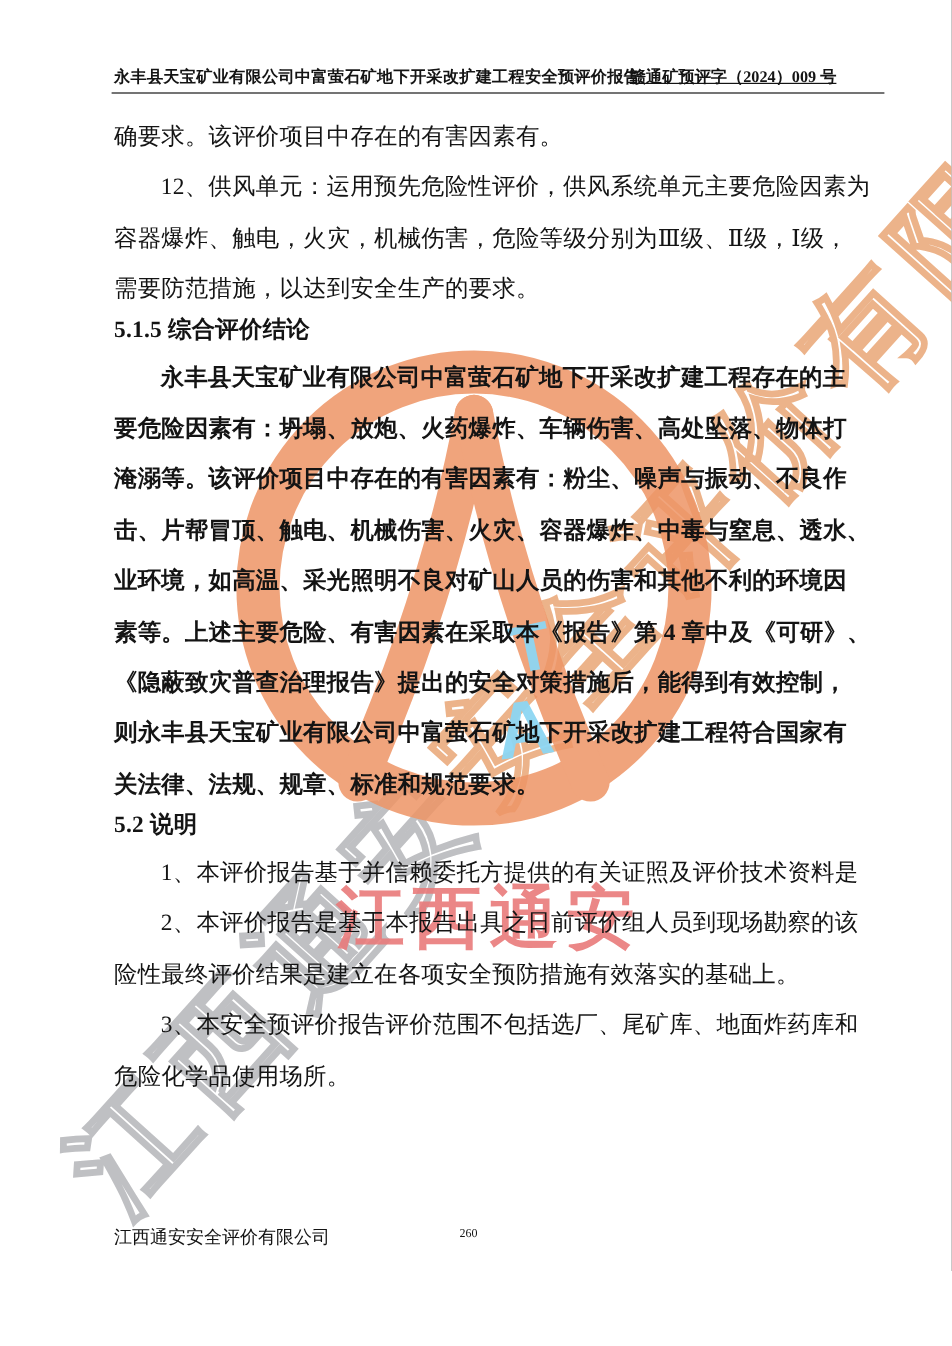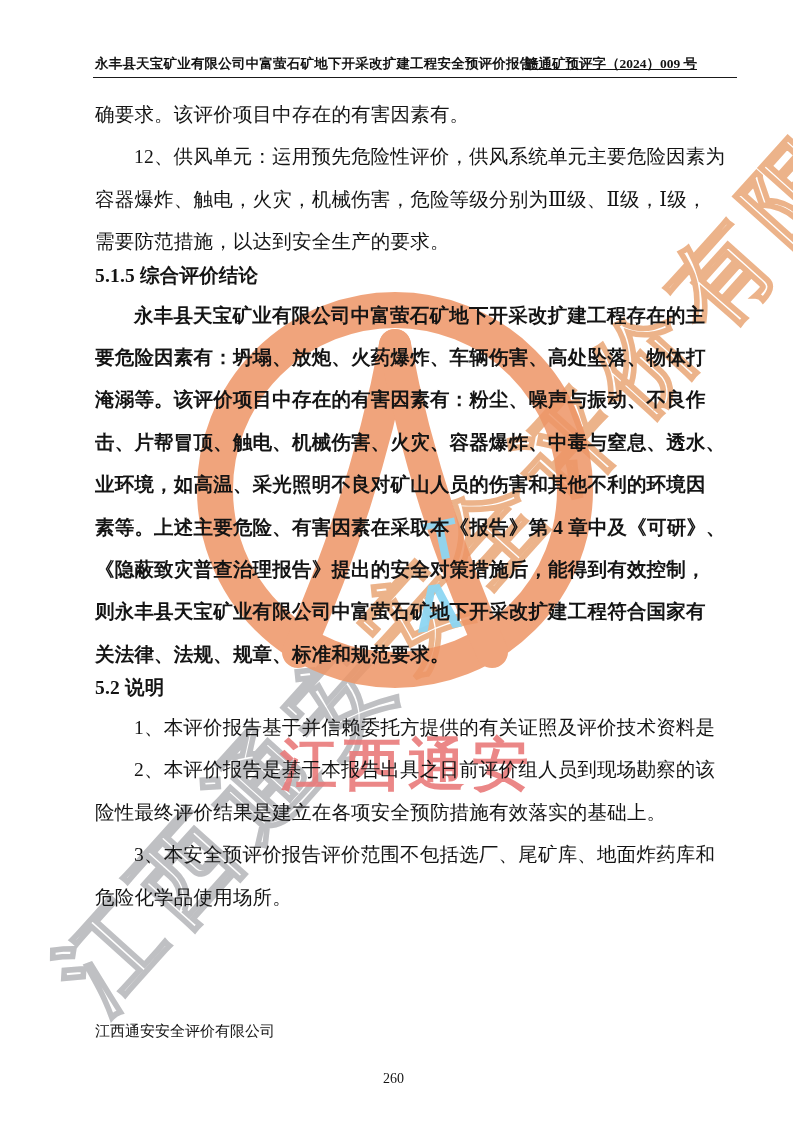--- a/index.html
+++ b/index.html
@@ -38,21 +38,21 @@
   .header-right{
     position:absolute;right:96px;top:55px;font-size:13.5px;font-weight:700;white-space:nowrap;text-decoration:underline;
   }
   .header-rule{position:absolute;left:93px;top:77px;width:644px;height:0;border-top:1.6px solid #1a1a1a;}
   .body-text{position:absolute;left:95px;top:94px;width:614px;}
   .line{height:42.4px;line-height:42.4px;font-size:19.5px;letter-spacing:.2px;white-space:nowrap;}
   .line.indent{text-indent:39px;}
   .line.bold{font-weight:700;}
   .line.heading{font-weight:700;margin-top:-7px;height:38px;line-height:38px;}
   .footer-company{position:absolute;left:95px;top:1022px;font-size:15px;white-space:nowrap;}
-  .footer-page{position:absolute;left:383px;top:1023px;font-size:14px;margin-top:48px;}
+  .footer-page{position:absolute;left:383px;top:1023px;font-size:10px;}
 </style>
 </head>
 <body>
 
 <div class="page">
 
   <div class="wm-diag">
     <span class="seg-gray">江西通安</span><span class="seg-orange">安全评价有限公司</span>
   </div>
 

